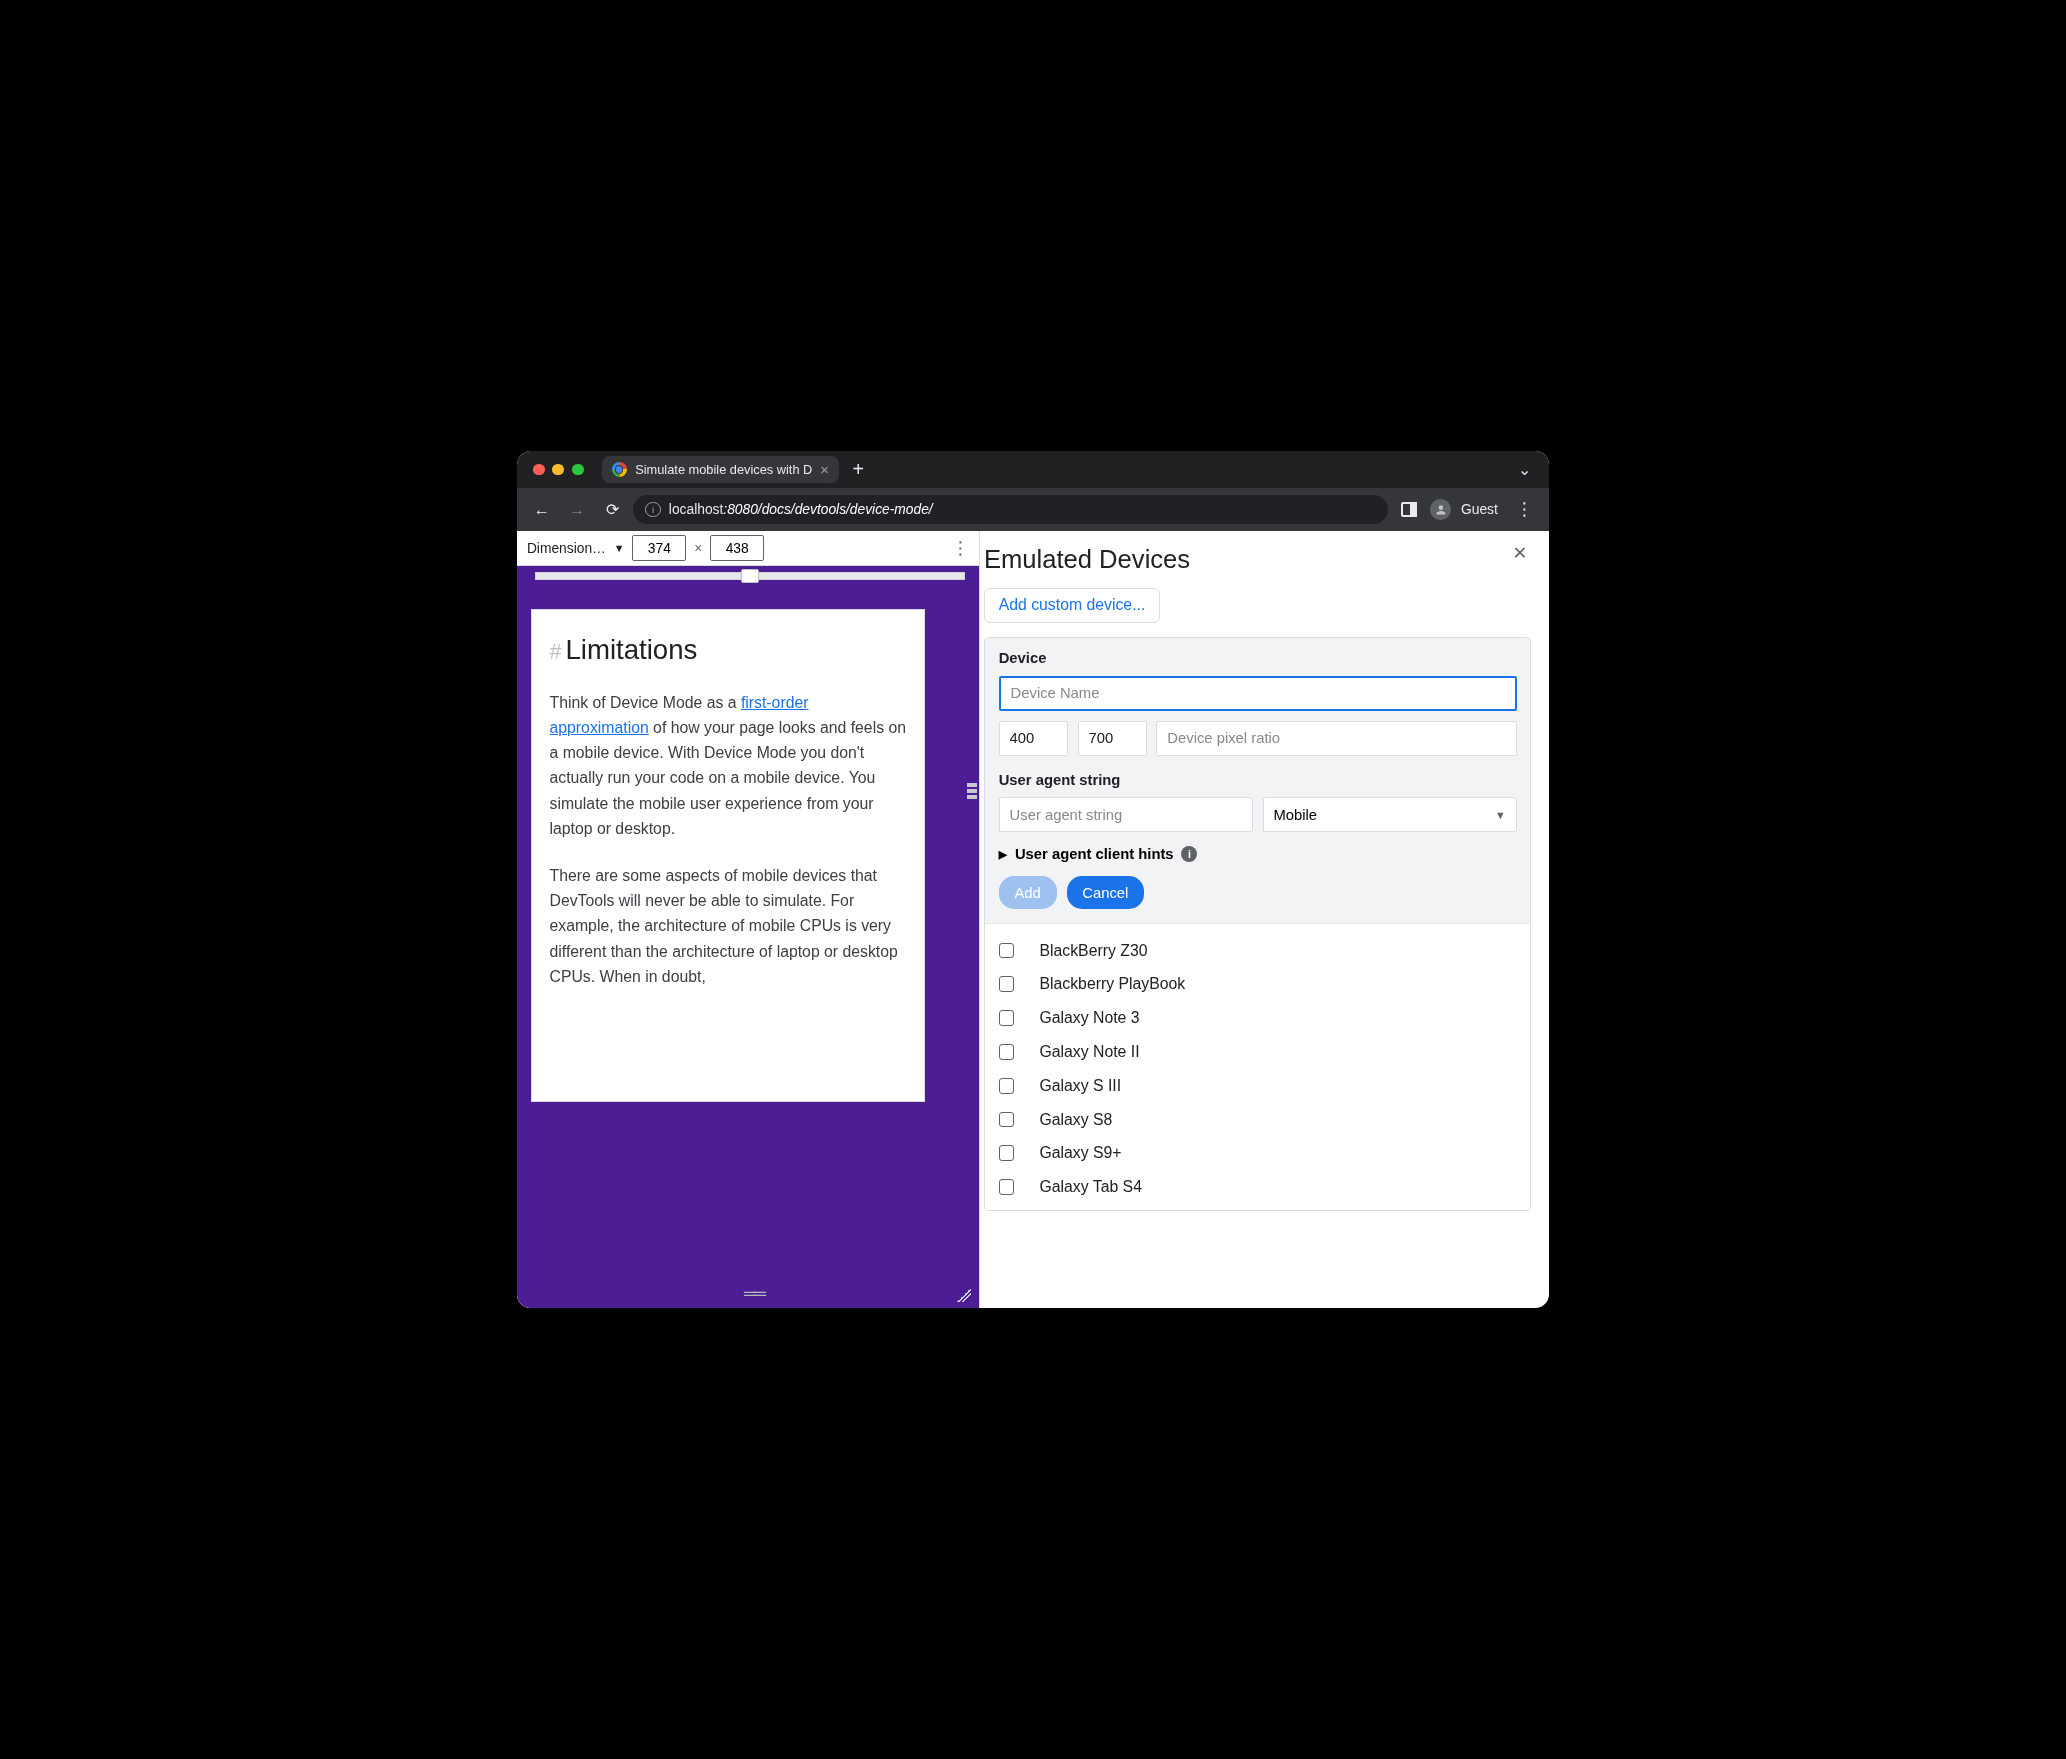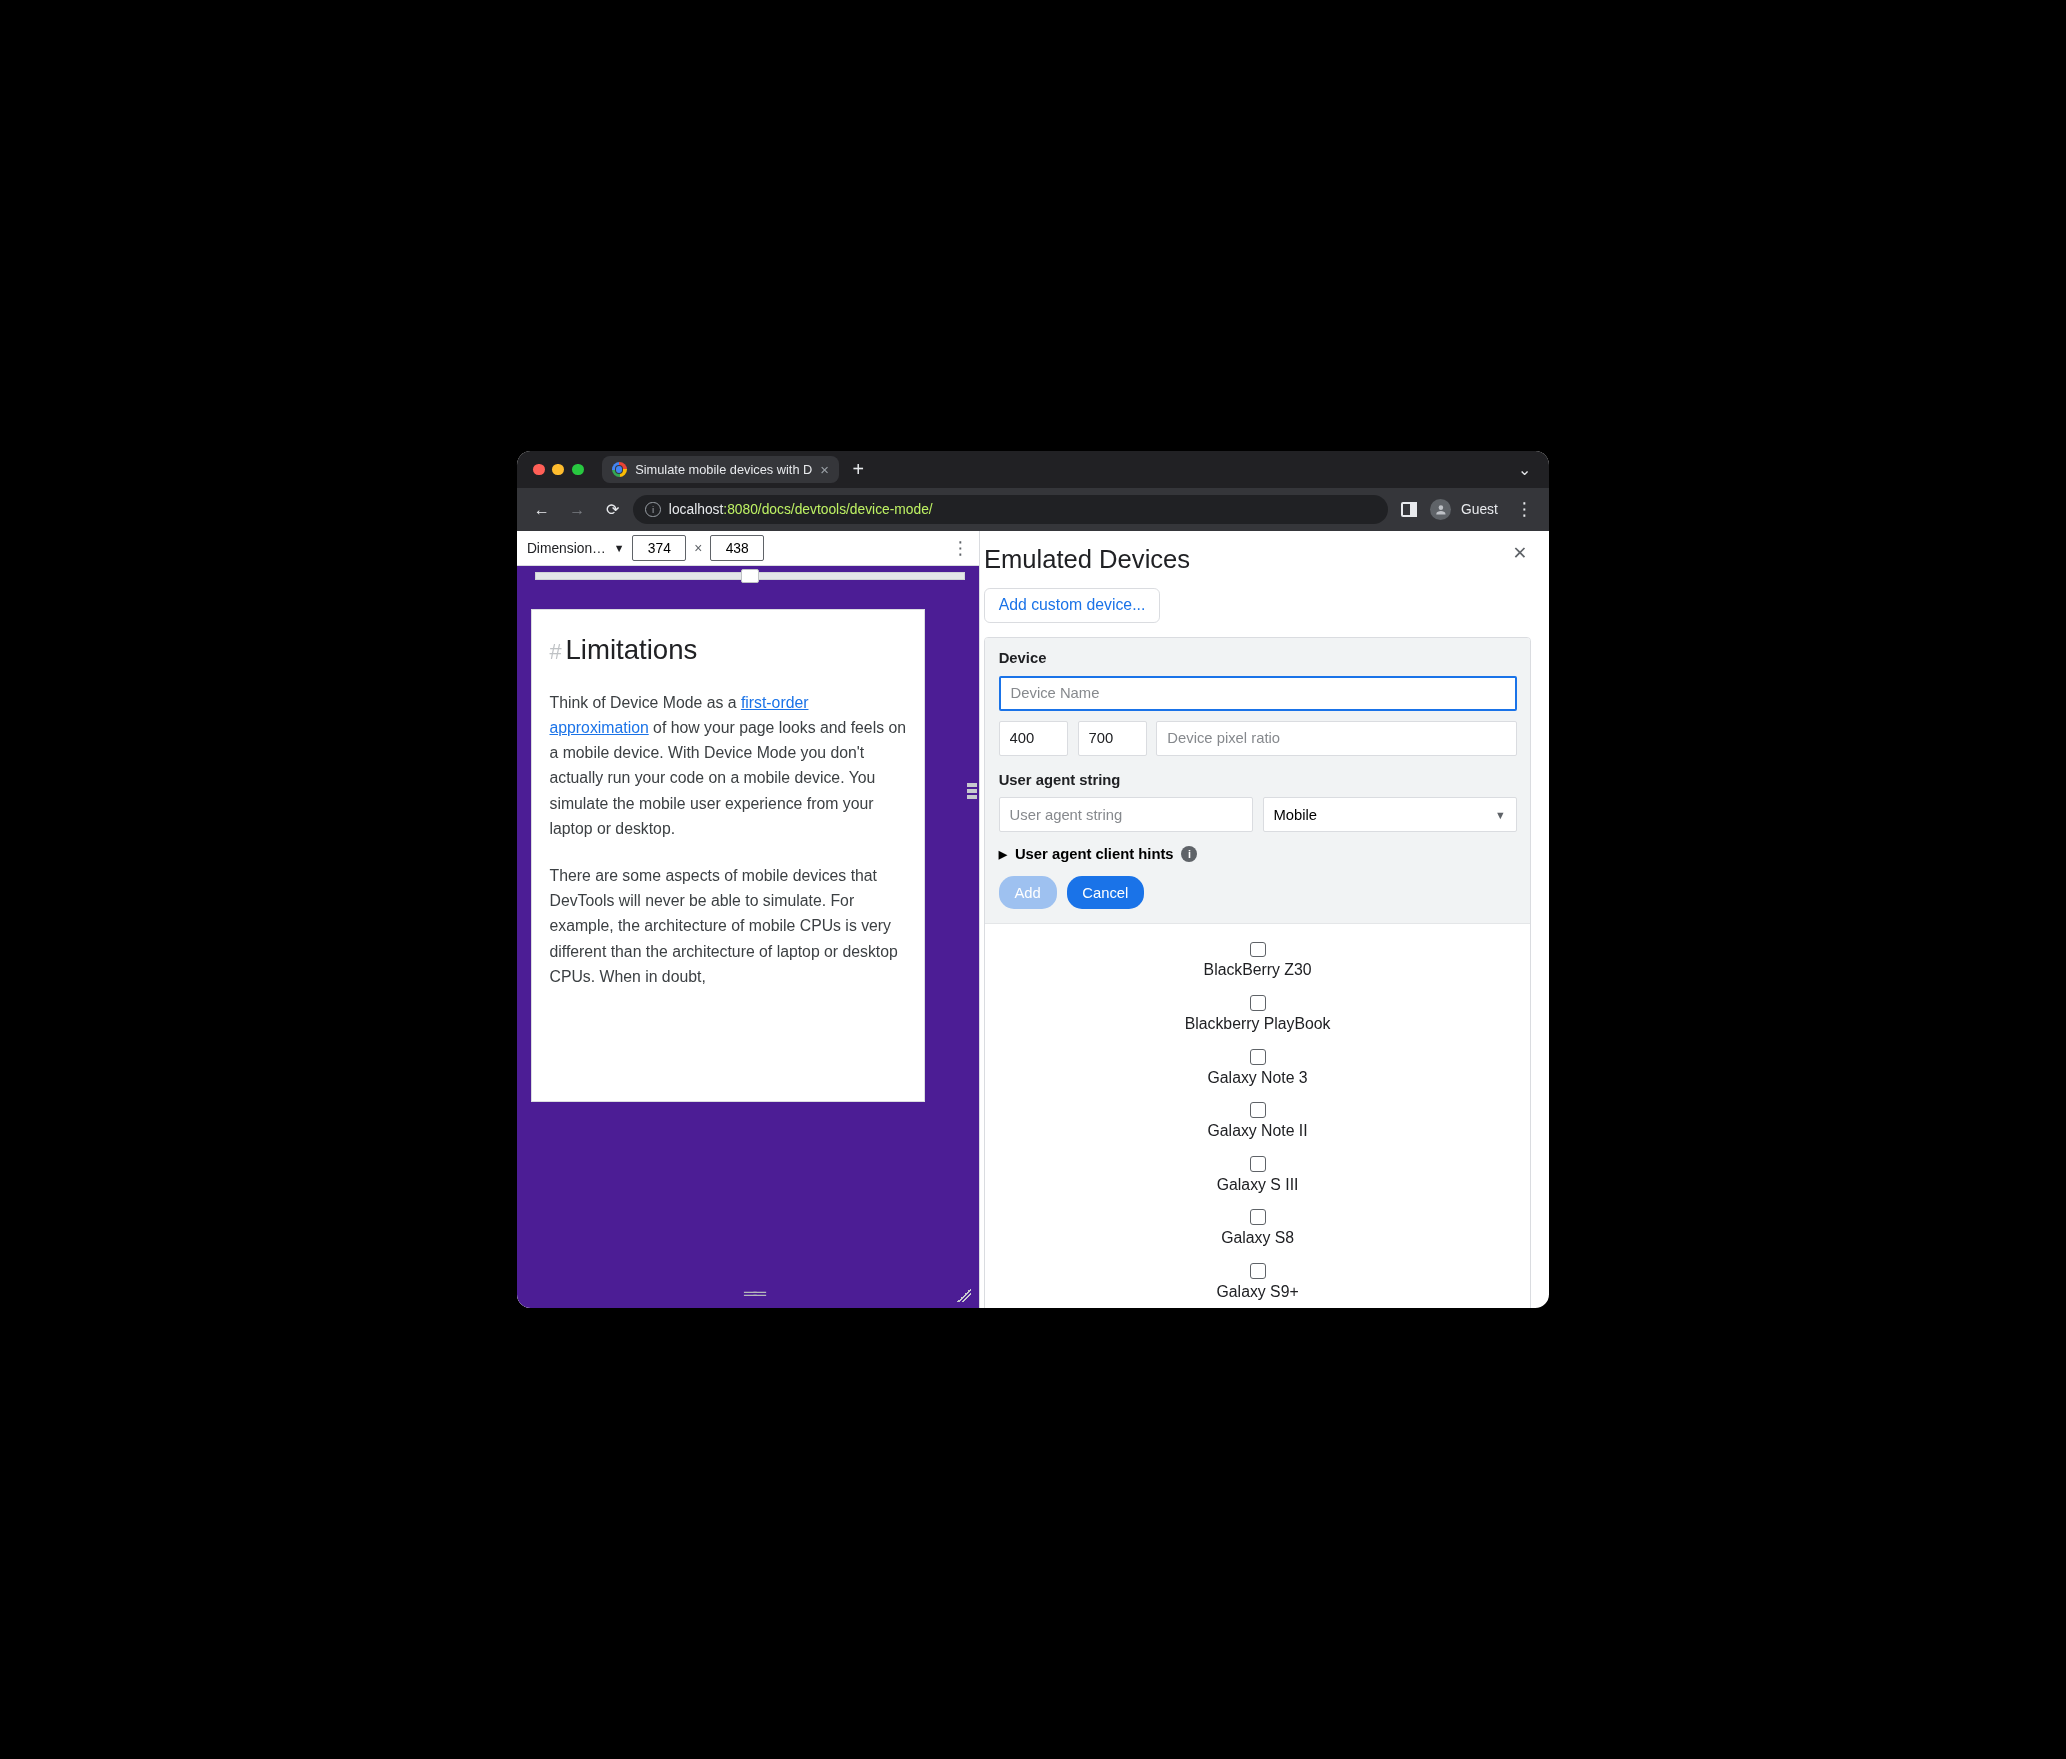--- a/index.html
+++ b/index.html
@@ -29,21 +29,21 @@
   .newtab { color:#e8eaed; font-size:19.7px; margin-left:13.8px; cursor:pointer; line-height:1; }
   .titlebar .spacer { flex:1; }
   .chev { color:#e8eaed; font-size:15.8px; padding:0 7.9px; cursor:pointer; }
 
   
   .toolbar { height:43px; background:#35363a; display:flex; align-items:center; padding:0 9.9px; gap:5.9px; color:#9aa0a6; }
   .tbtn { width:29.6px; height:29.6px; display:flex; align-items:center; justify-content:center; color:#e8eaed; cursor:pointer; border-radius:14.8px; }
   .tbtn.dim { color:#7a7d82; cursor:default; }
   .omnibox { flex:1; height:29.6px; background:#202124; border-radius:14.8px; display:flex; align-items:center; padding:0 11.8px; color:#e8eaed; font-size:13.8px; gap:7.9px;}
   .omnibox .info { width:15.8px;height:15.8px;border:1.5px solid #9aa0a6;border-radius:50%;display:flex;align-items:center;justify-content:center;font-size:9.9px;color:#9aa0a6;}
-  .omnibox .url .dim{ color:#bef264; }
+  .omnibox .url .dim{ color:#ffffff;font-style:italic; }
   .square-icon{width:15.8px;height:15.8px;border:2px solid #e8eaed;border-radius:2px;position:relative;}
   .square-icon::after{content:'';position:absolute;right:-2px;top:-2px;bottom:-2px;width:6.9px;background:#e8eaed;}
   .avatar{ width:21.7px;height:21.7px;border-radius:50%;background:#5f6368;display:flex;align-items:center;justify-content:center;}
   .avatar svg{width:13.8px;height:13.8px;fill:#bfc2c7;}
   .guest { color:#e8eaed; font-size:13.8px; margin-left:3.9px; margin-right:5.9px;}
   .kebab { color:#e8eaed; font-size:17.7px; padding:0 5.9px; cursor:pointer; }
 
   
   .content { flex:1; display:flex; overflow:hidden; }
 
@@ -94,21 +94,21 @@
   .select { flex:1; height:35px; border:1px solid #dadce0; background:#fff; padding:0 9.9px; font-size:14.8px; display:flex; align-items:center; justify-content:space-between; cursor:pointer; border-radius:2px;}
   .select .caret{ font-size:10.8px; color:#5f6368;}
   .hints { display:flex; align-items:center; gap:7.9px; font-weight:600; font-size:14.8px; margin-top:13.8px; cursor:pointer;}
   .hints .tri{ font-size:10.8px;}
   .hints .info{ width:15.8px;height:15.8px;border-radius:50%;background:#5f6368;color:#fff;font-size:10.8px;display:flex;align-items:center;justify-content:center;font-weight:700;}
   .btnrow { display:flex; gap:9.9px; margin-top:13.8px;}
   .btn { height:33px; padding:0 15.8px; border-radius:15px; font-size:14.8px; border:none; cursor:pointer; color:#fff;}
   .btn.add { background:#9ec1f0; }
   .btn.cancel { background:#1a73e8; }
   .devlist { background:#fff; padding:9.9px 13.8px 5.9px; }
-  .devitem { display:flex; align-items:center; gap:4px; padding:7.9px 0; font-size:15.8px; color:#202124; cursor:pointer;flex-direction:column;}
+  .devitem { display:flex; align-items:center; gap:25px; padding:7.9px 0; font-size:15.8px; color:#202124; cursor:pointer;}
   .chk { width:15.8px; height:15.8px; border:1.5px solid #5f6368; border-radius:3px; flex-shrink:0;}
 </style>
 </head>
 <body>
 
 <div class="window">
 
   <div class="titlebar">
     <div class="traffic">
       <div class="dot red"></div>

